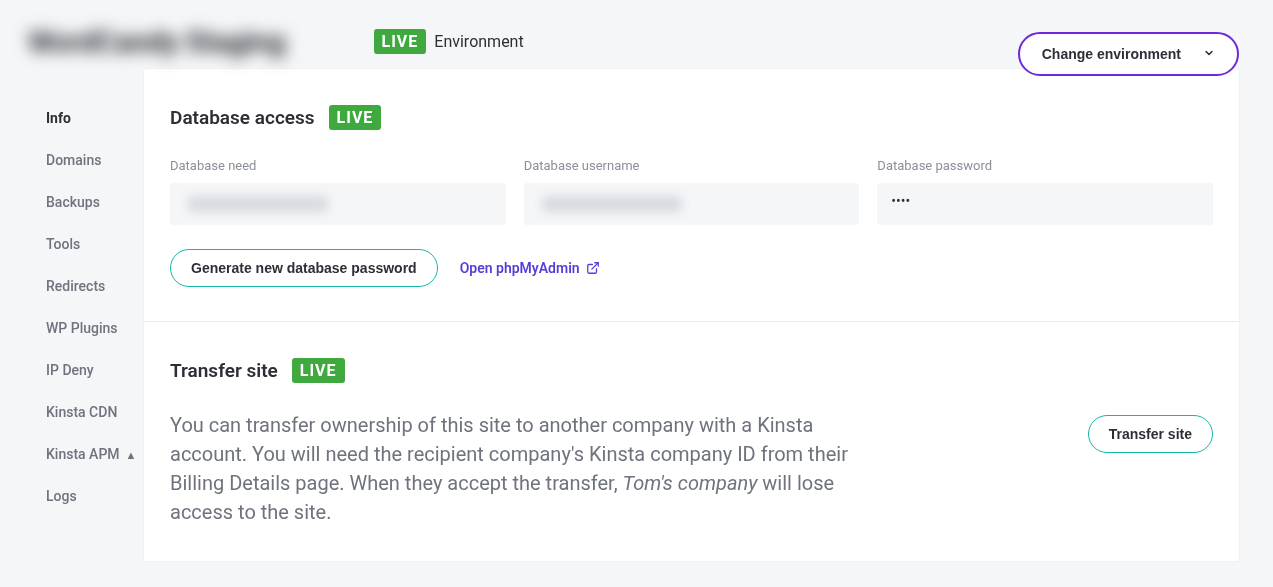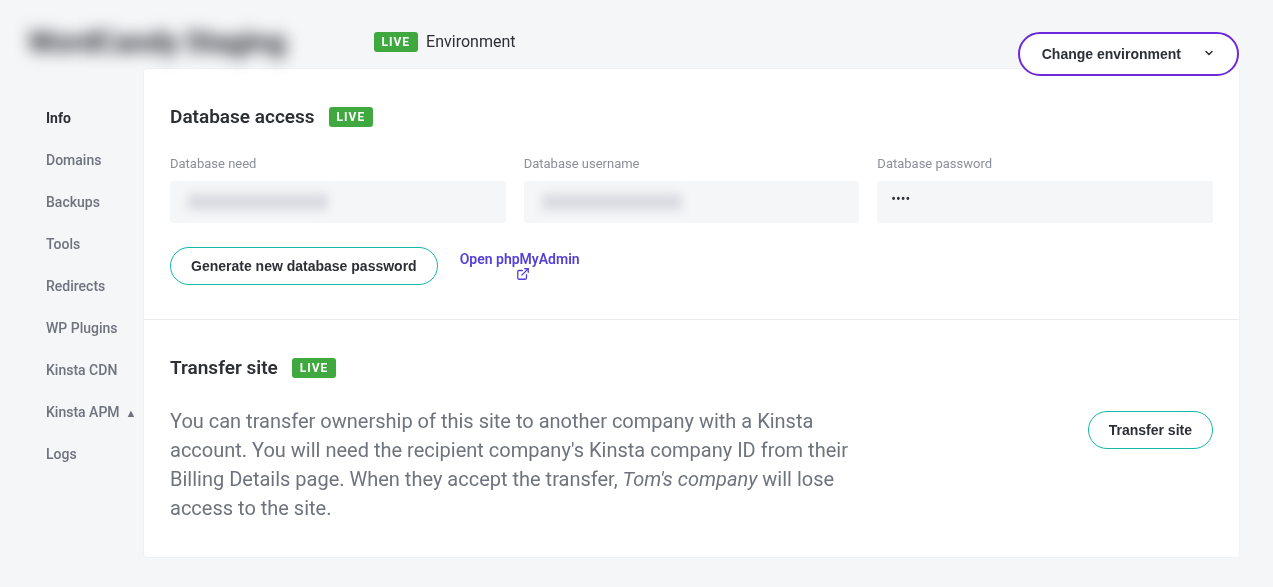--- a/index.html
+++ b/index.html
@@ -26,21 +26,21 @@
       letter-spacing: -0.5px;
     }
     .env-badge-wrap {
       display: flex;
       align-items: center;
       margin-left: 40px;
     }
     .live-badge {
       background: #3fa93f;
       color: #fff;
-      font-size: 12px;
+      font-size: 16px;
       font-weight: 700;
       letter-spacing: 1px;
       padding: 3px 8px;
       border-radius: 3px;
       margin-right: 8px;
     }
     .env-label {
       font-size: 16px;
       color: #2d2f36;
     }
@@ -164,21 +164,20 @@
       cursor: pointer;
     }
     .link-external {
       color: #543fd7;
       font-size: 14px;
       font-weight: 600;
       text-decoration: none;
       display: inline-flex;
       align-items: center;
       cursor: pointer;
-      flex-direction: column;
     }
     .link-external svg {
       margin-left: 6px;
     }
     .transfer-row {
       display: flex;
       align-items: flex-start;
       gap: 40px;
     }
     .transfer-desc {
@@ -215,20 +214,21 @@
 </div>
 
 <div class="layout">
   <nav class="sidebar">
     <a class="sidebar-item active"><span>Info</span></a>
     <a class="sidebar-item"><span>Domains</span></a>
     <a class="sidebar-item"><span>Backups</span></a>
     <a class="sidebar-item"><span>Tools</span></a>
     <a class="sidebar-item"><span>Redirects</span></a>
     <a class="sidebar-item"><span>WP Plugins</span></a>
+    <a class="sidebar-item"><span>IP Deny</span></a>
     <a class="sidebar-item"><span>Kinsta CDN</span></a>
     <a class="sidebar-item"><span>Kinsta APM</span><span class="marker">▲</span></a>
     <a class="sidebar-item"><span>Logs</span></a>
   </nav>
 
   <main class="main">
 
     <section class="panel">
       <div class="panel-title">
         <h2>Database access</h2>

